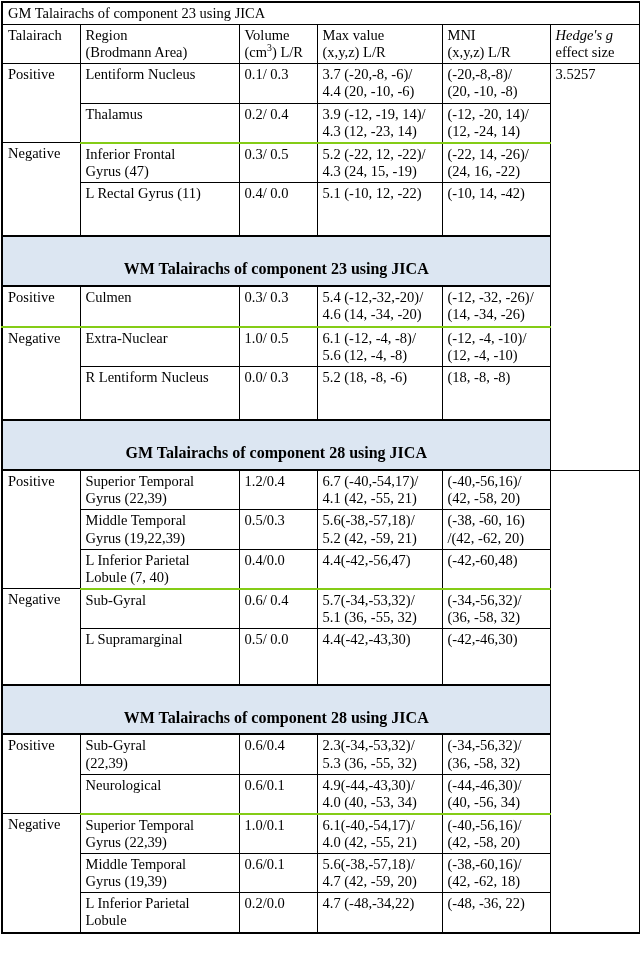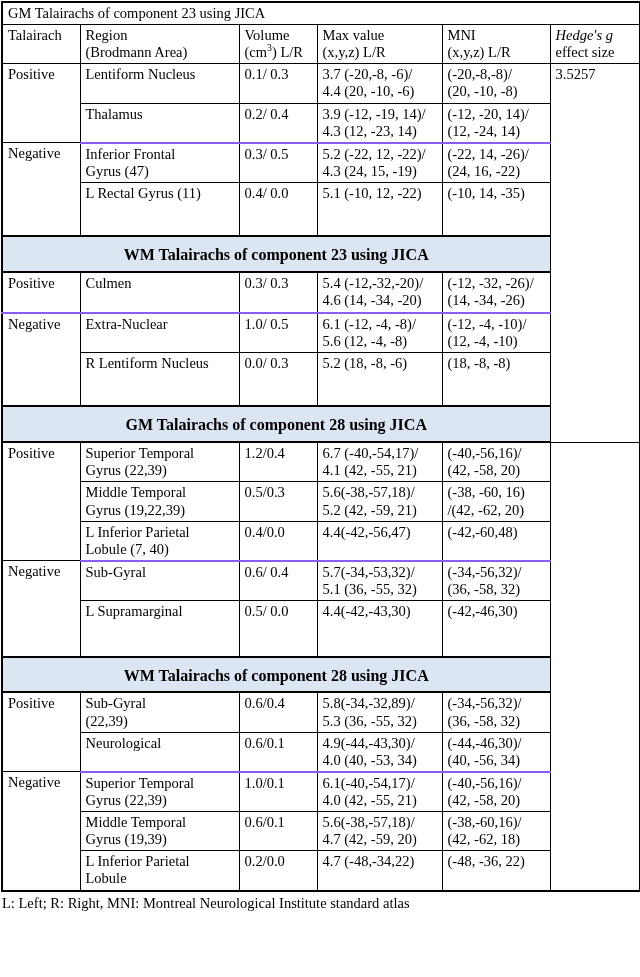--- a/index.html
+++ b/index.html
@@ -83,21 +83,21 @@
   }
   sup { font-size: 0.68em; vertical-align: super; line-height: 0; }
 
   
   .section-row td.section-cell {
     background: #dce6f2;
     text-align: center;
     font-weight: bold;
     font-size: 16px;
     vertical-align: middle;
-    padding: 9px 4px 6px 4px;
+    padding: 23px 4px 6px 4px;
     border-top: 2px solid #000;
     border-bottom: 2px solid #000;
   }
 
   
   td.sign {
     vertical-align: middle;
     text-align: left;
     padding-left: 5px;
     border-top: 2px solid #000;
@@ -112,21 +112,21 @@
     border-top: 2px solid #000;
     border-bottom: 2px solid #000;
     margin-left: 21px;
   }
 
   td.num { white-space: nowrap; }
 
   .cellline { display: block; white-space: nowrap; }
 
   
-  tr.grp-end > td { border-bottom: 2px solid #8b5cf6; }
+  tr.grp-end > td { border-bottom: 2px solid #84cc16; }
 
   
   .footnote {
     font-size: 14.5px;
     line-height: 1.2;
     padding: 3px 0 0 2px;
     margin: 0;
     font-family: "Liberation Serif", "DejaVu Serif", serif;
   }
 </style>
@@ -225,21 +225,21 @@
 
       <tr style="height:54px;">
         <td>
           <span class="cellline">L Rectal Gyrus (11)</span>
         </td>
         <td class="num">0.4/ 0.0</td>
         <td>
           <span class="cellline">5.1 (-10, 12, -22)</span>
         </td>
         <td>
-          <span class="cellline">(-10, 14, -35)</span>
+          <span class="cellline">(-10, 14, -42)</span>
         </td>
       </tr>
 
       <tr class="section-row">
         <td class="section-cell" colspan="5">WM Talairachs of component 23 using JICA</td>
       </tr>
 
       <tr class="grp-end">
         <td class="sign">Positive</td>
         <td>
@@ -371,21 +371,21 @@
       </tr>
 
       <tr>
         <td class="sign" rowspan="2">Positive</td>
         <td>
           <span class="cellline">Sub-Gyral</span>
           <span class="cellline">(22,39)</span>
         </td>
         <td class="num">0.6/0.4</td>
         <td>
-          <span class="cellline">5.8(-34,-32,89)/</span>
+          <span class="cellline">2.3(-34,-53,32)/</span>
           <span class="cellline">5.3 (36, -55, 32)</span>
         </td>
         <td>
           <span class="cellline">(-34,-56,32)/</span>
           <span class="cellline">(36, -58, 32)</span>
         </td>
       </tr>
 
       <tr class="grp-end">
         <td>
@@ -445,15 +445,14 @@
           <span class="cellline">4.7 (-48,-34,22)</span>
         </td>
         <td>
           <span class="cellline">(-48, -36, 22)</span>
         </td>
       </tr>
 
     </tbody>
   </table>
 
-  <p class="footnote">L: Left; R: Right, MNI: Montreal Neurological Institute standard atlas</p>
 
 </div>
 
 </body></html>

